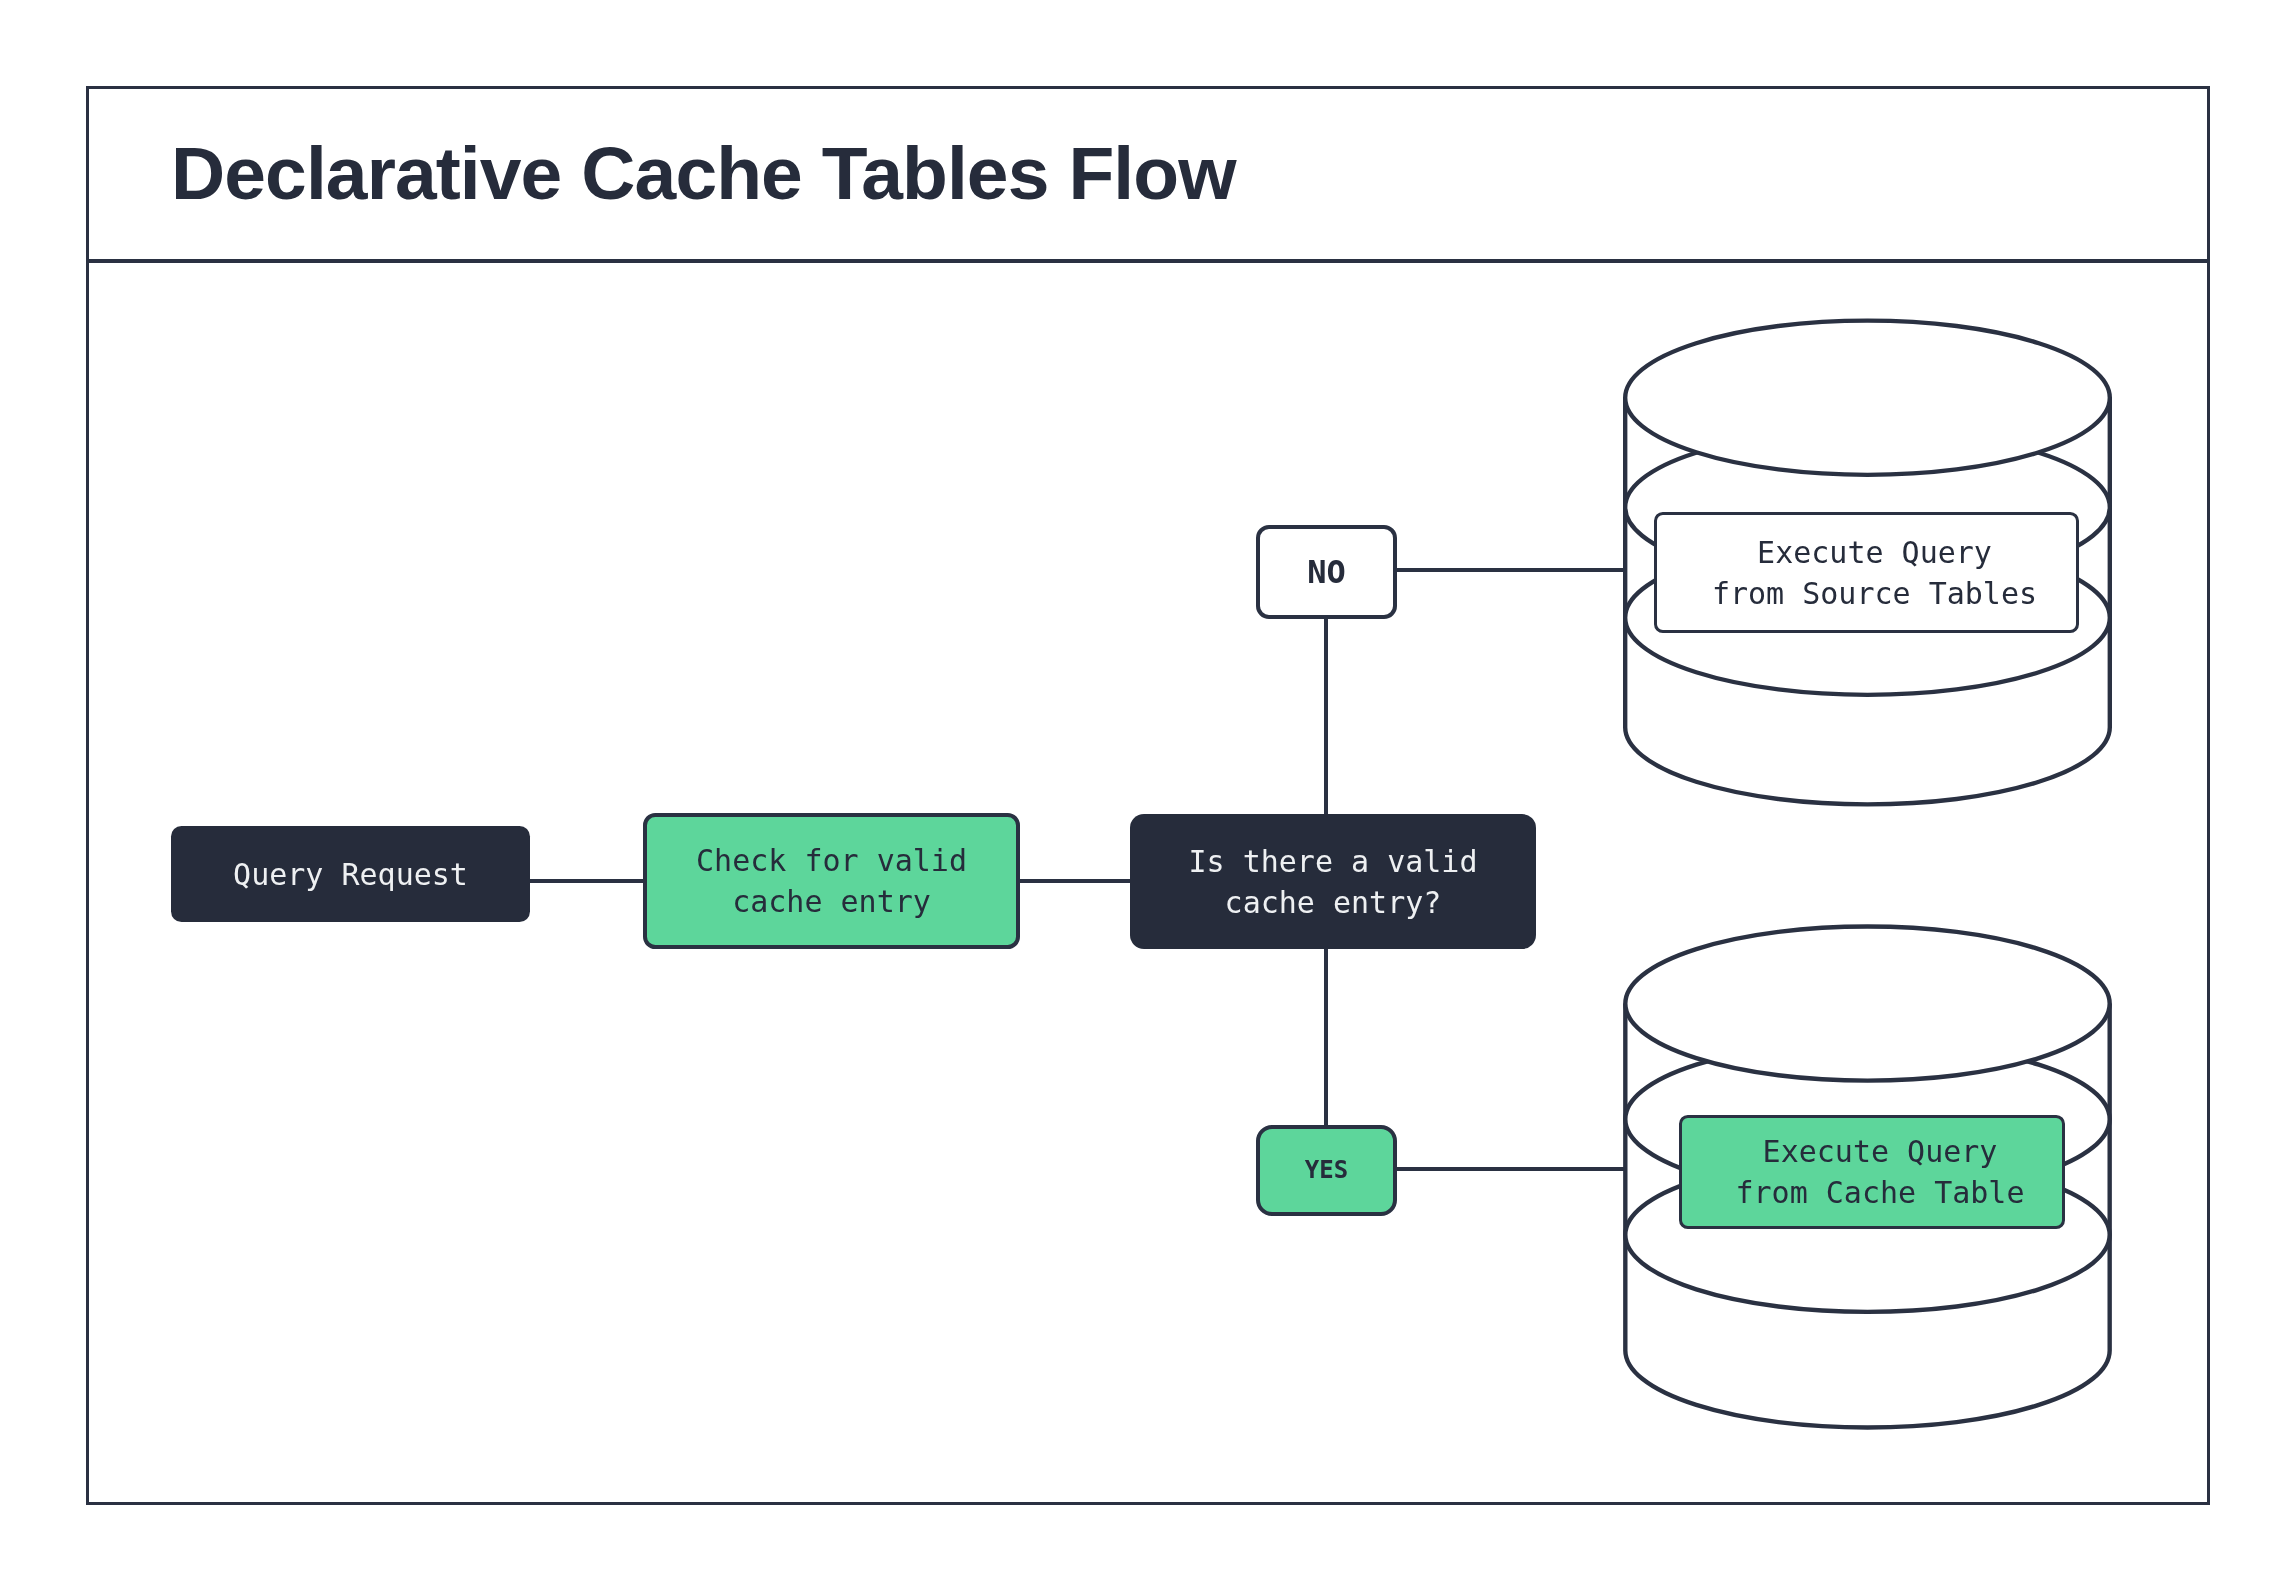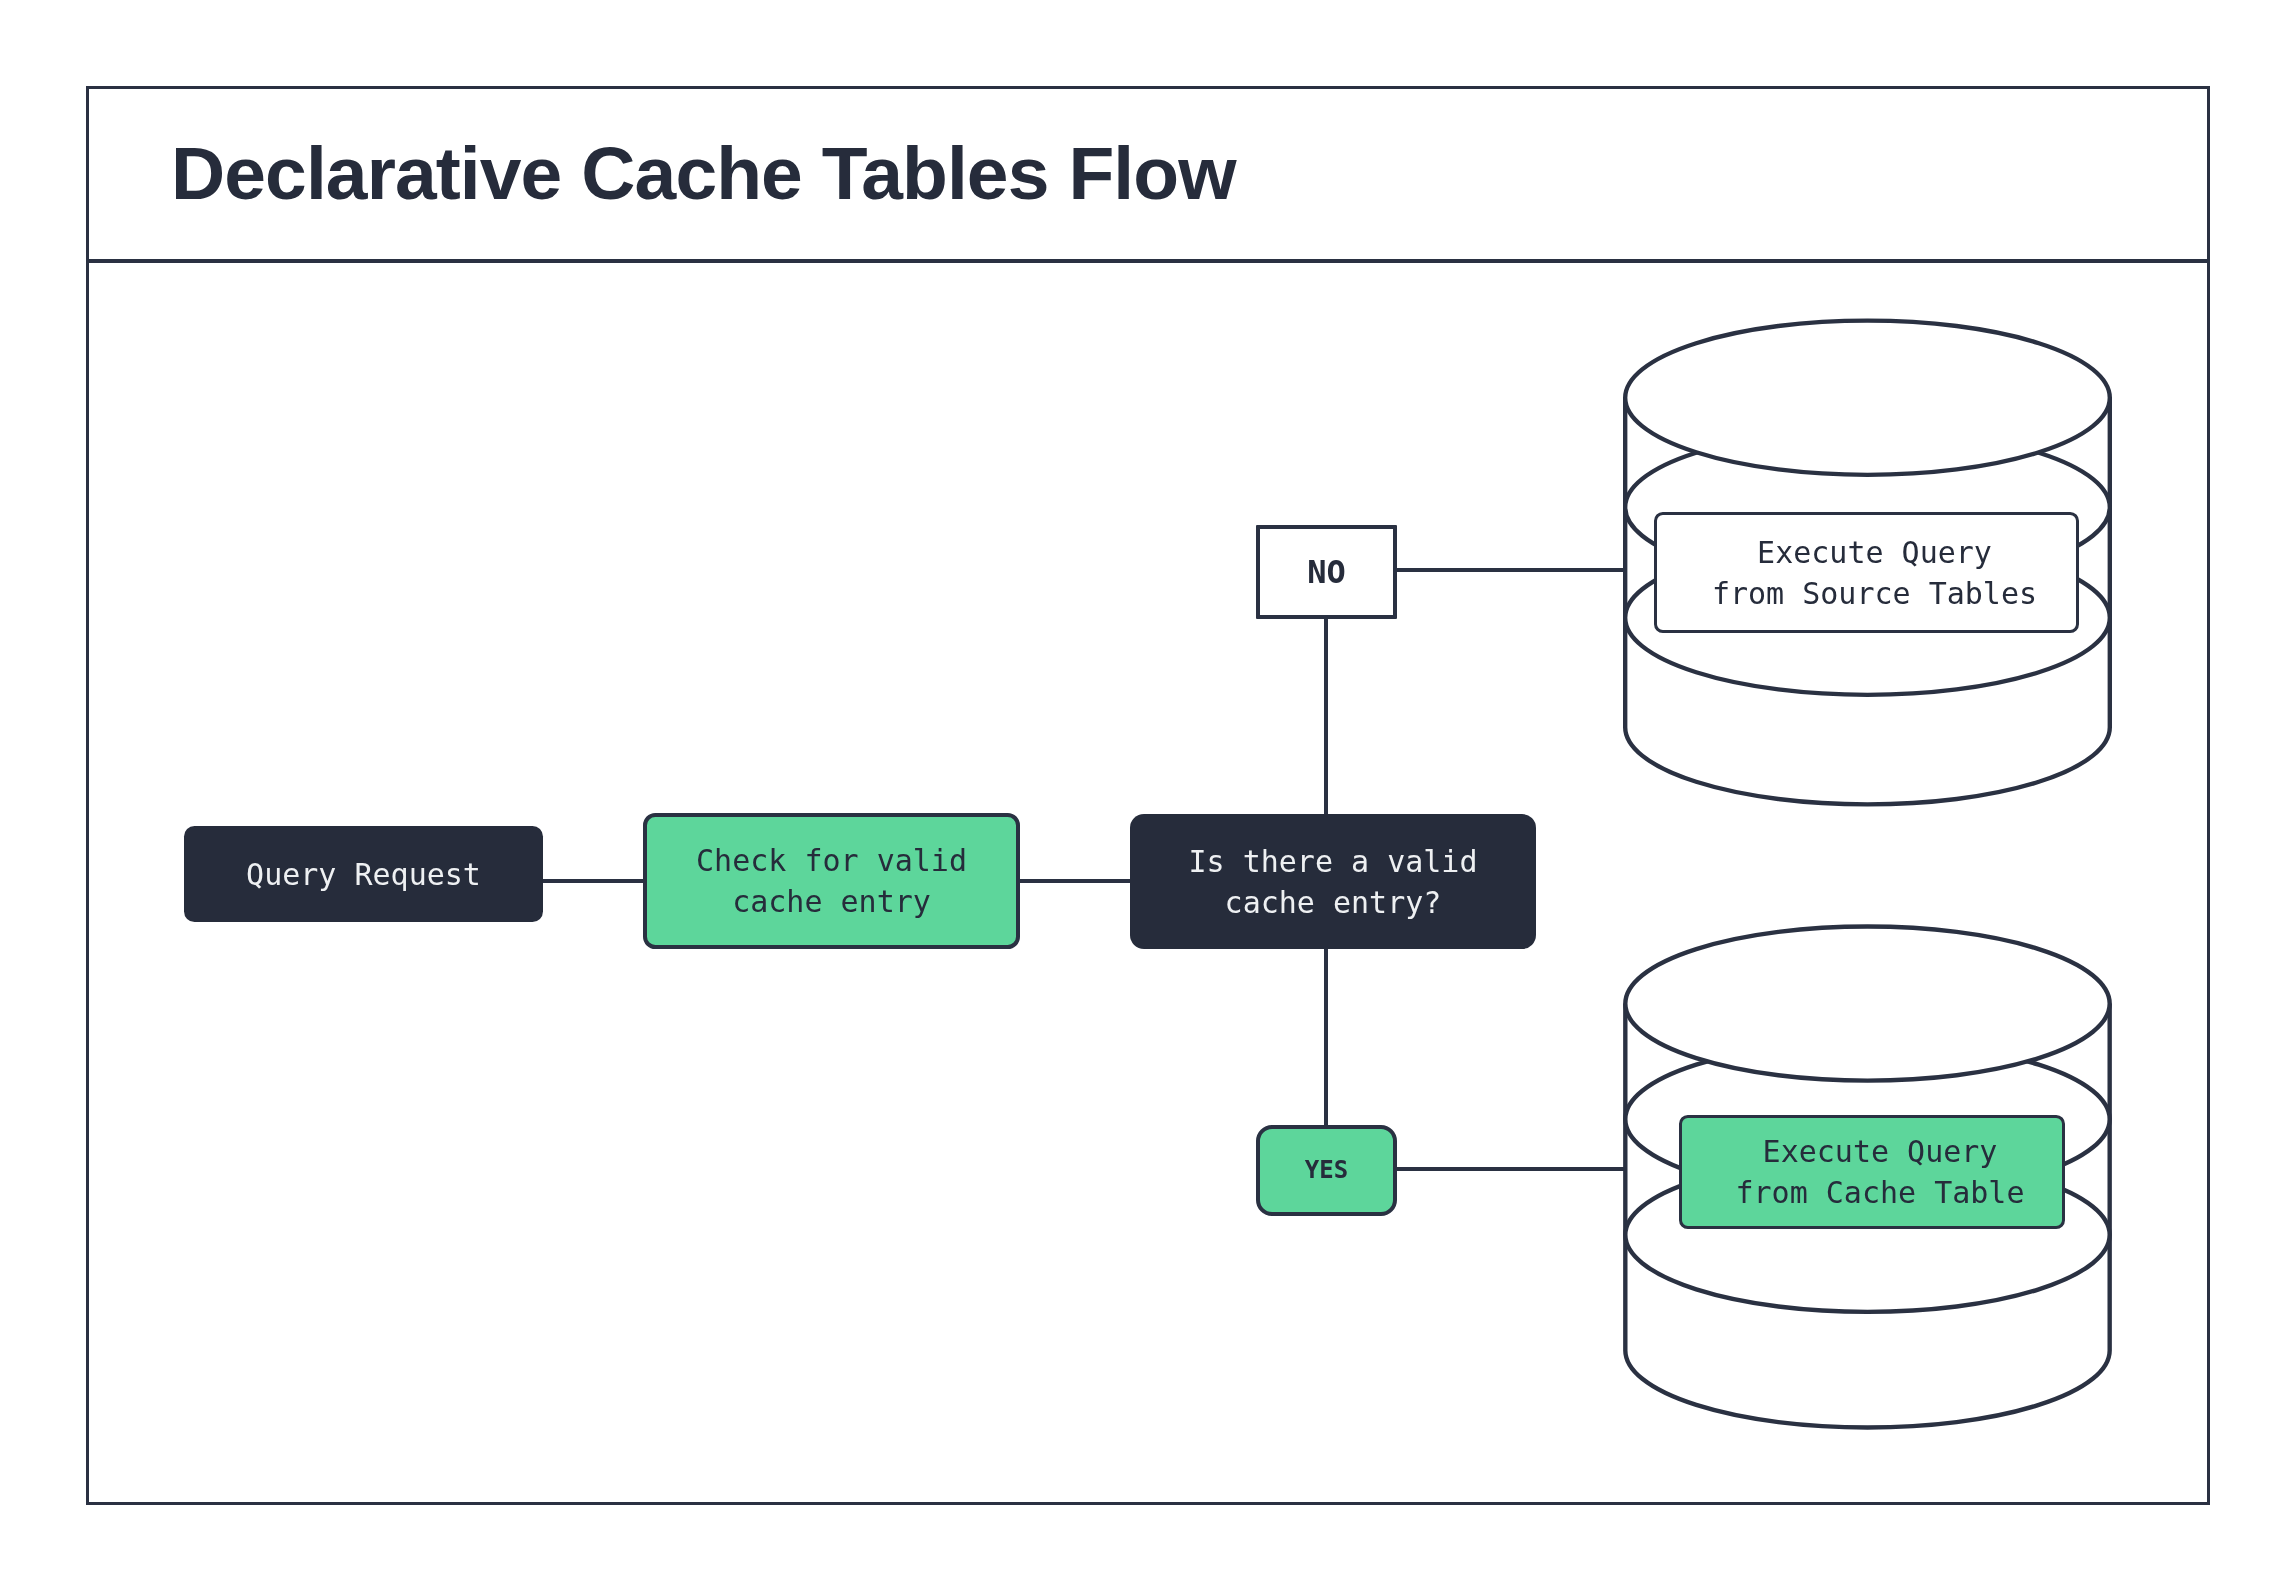--- a/index.html
+++ b/index.html
@@ -65,24 +65,24 @@
     display: flex; align-items: center; justify-content: center;
     text-align: center;
     white-space: pre-line;
     font-size: 30px;
     line-height: 41px;
     color: var(--dark);
   }
   .node-dark  { background: var(--dark);  color: var(--light-text); }
   .node-green { background: var(--green); border: 4.4px solid var(--stroke); }
   .node-white { background: var(--white); border: 4.4px solid var(--stroke); }
-  #node-query    { left: 171px;  top: 826px;  width: 359px; height: 96px; border-radius: 10.5px; margin-left: 13px; }
+  #node-query    { left: 171px;  top: 826px;  width: 359px; height: 96px; border-radius: 10.5px; }
   #node-check    { left: 643px;  top: 813px;  width: 377px; height: 136px; border-radius: 12.3px; }
   #node-decision { left: 1130px; top: 814px;  width: 406px; height: 135px; border-radius: 14px; }
-  #node-no       { left: 1256px; top: 525px;  width: 141px; height: 94px; border-radius: 1px;
+  #node-no       { left: 1256px; top: 525px;  width: 141px; height: 94px; border-radius: 13px;
                    font-weight: bold; font-size: 32px; }
   #node-yes      { left: 1256px; top: 1125px; width: 141px; height: 91px; border-radius: 16px;
                    font-weight: bold; font-size: 24px; }
   
   .cylinder {
     position: absolute;
     z-index: 2;
   }
   #cyl-source { left: 1623px; top: 317px;  width: 489px; height: 491px; }
   #cyl-cache  { left: 1623px; top: 923px; width: 489px; height: 508px; }

